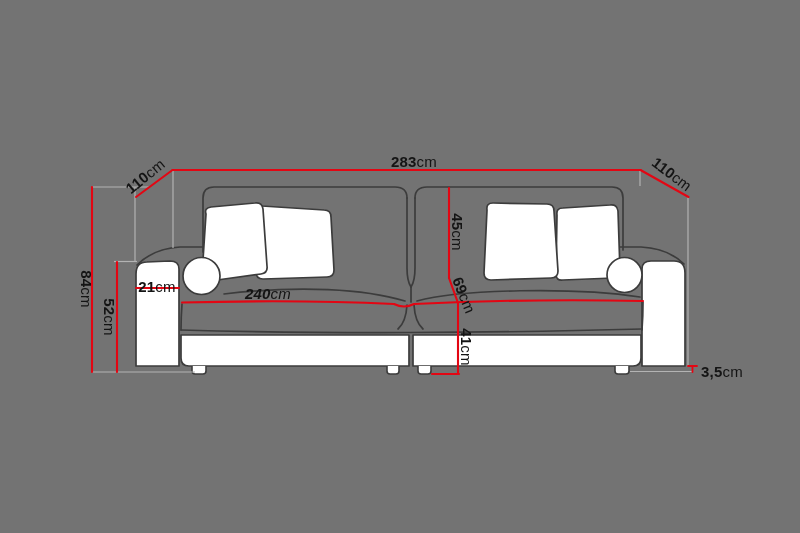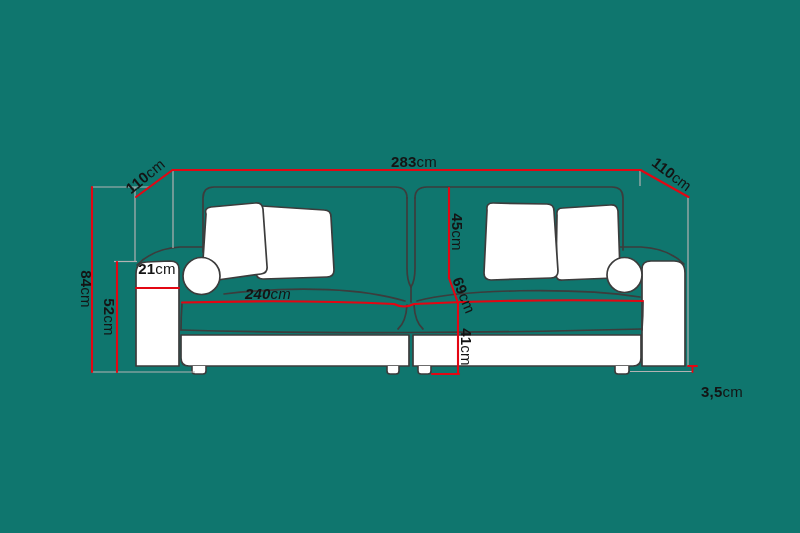--- a/index.html
+++ b/index.html
@@ -1,17 +1,17 @@
 <!DOCTYPE html>
 <html><head>
 <meta charset="utf-8">
 <style>
   html,body{margin:0;padding:0;background:#ffffff;}
   #stage{
-    position:relative;width:800px;height:533px;background:#0f766e;
+    position:relative;width:800px;height:533px;background:#737373;
     font-family:"Liberation Sans",sans-serif;overflow:hidden;
   }
   #drawing{position:absolute;left:0;top:0;}
   .dim-label{
     position:absolute;white-space:nowrap;color:#141414;
     font-size:15px;font-weight:700;letter-spacing:.2px;line-height:1;
     transform-origin:center center;
   }
   .dim-label .unit{font-weight:400;}
 </style>
@@ -111,37 +111,37 @@
   </div>
 
   <div class="dim-label" style="left:86px;top:289px;transform:translate(-50%,-50%) rotate(90deg);">
     <span>84</span><span class="unit">cm</span>
   </div>
 
   <div class="dim-label" style="left:109px;top:317px;transform:translate(-50%,-50%) rotate(90deg);">
     <span>52</span><span class="unit">cm</span>
   </div>
 
-  <div class="dim-label" style="left:157px;top:268px;transform:translate(-50%,-50%);">
+  <div class="dim-label" style="left:157px;top:286px;transform:translate(-50%,-50%);">
     <span>21</span><span class="unit">cm</span>
   </div>
 
   <div class="dim-label" style="left:268px;top:293px;transform:translate(-50%,-50%);font-style:italic;">
     <span>240</span><span class="unit">cm</span>
   </div>
 
   <div class="dim-label" style="left:457px;top:232px;transform:translate(-50%,-50%) rotate(90deg);">
     <span>45</span><span class="unit">cm</span>
   </div>
 
   <div class="dim-label" style="left:464px;top:295px;transform:translate(-50%,-50%) rotate(68deg);">
     <span>69</span><span class="unit">cm</span>
   </div>
 
   <div class="dim-label" style="left:466px;top:347px;transform:translate(-50%,-50%) rotate(90deg);">
     <span>41</span><span class="unit">cm</span>
   </div>
 
-  <div class="dim-label" style="left:701px;top:391px;transform:translate(0,-50%);">
+  <div class="dim-label" style="left:701px;top:371px;transform:translate(0,-50%);">
     <span>3,5</span><span class="unit">cm</span>
   </div>
 
 </div>
 
 </body></html>

